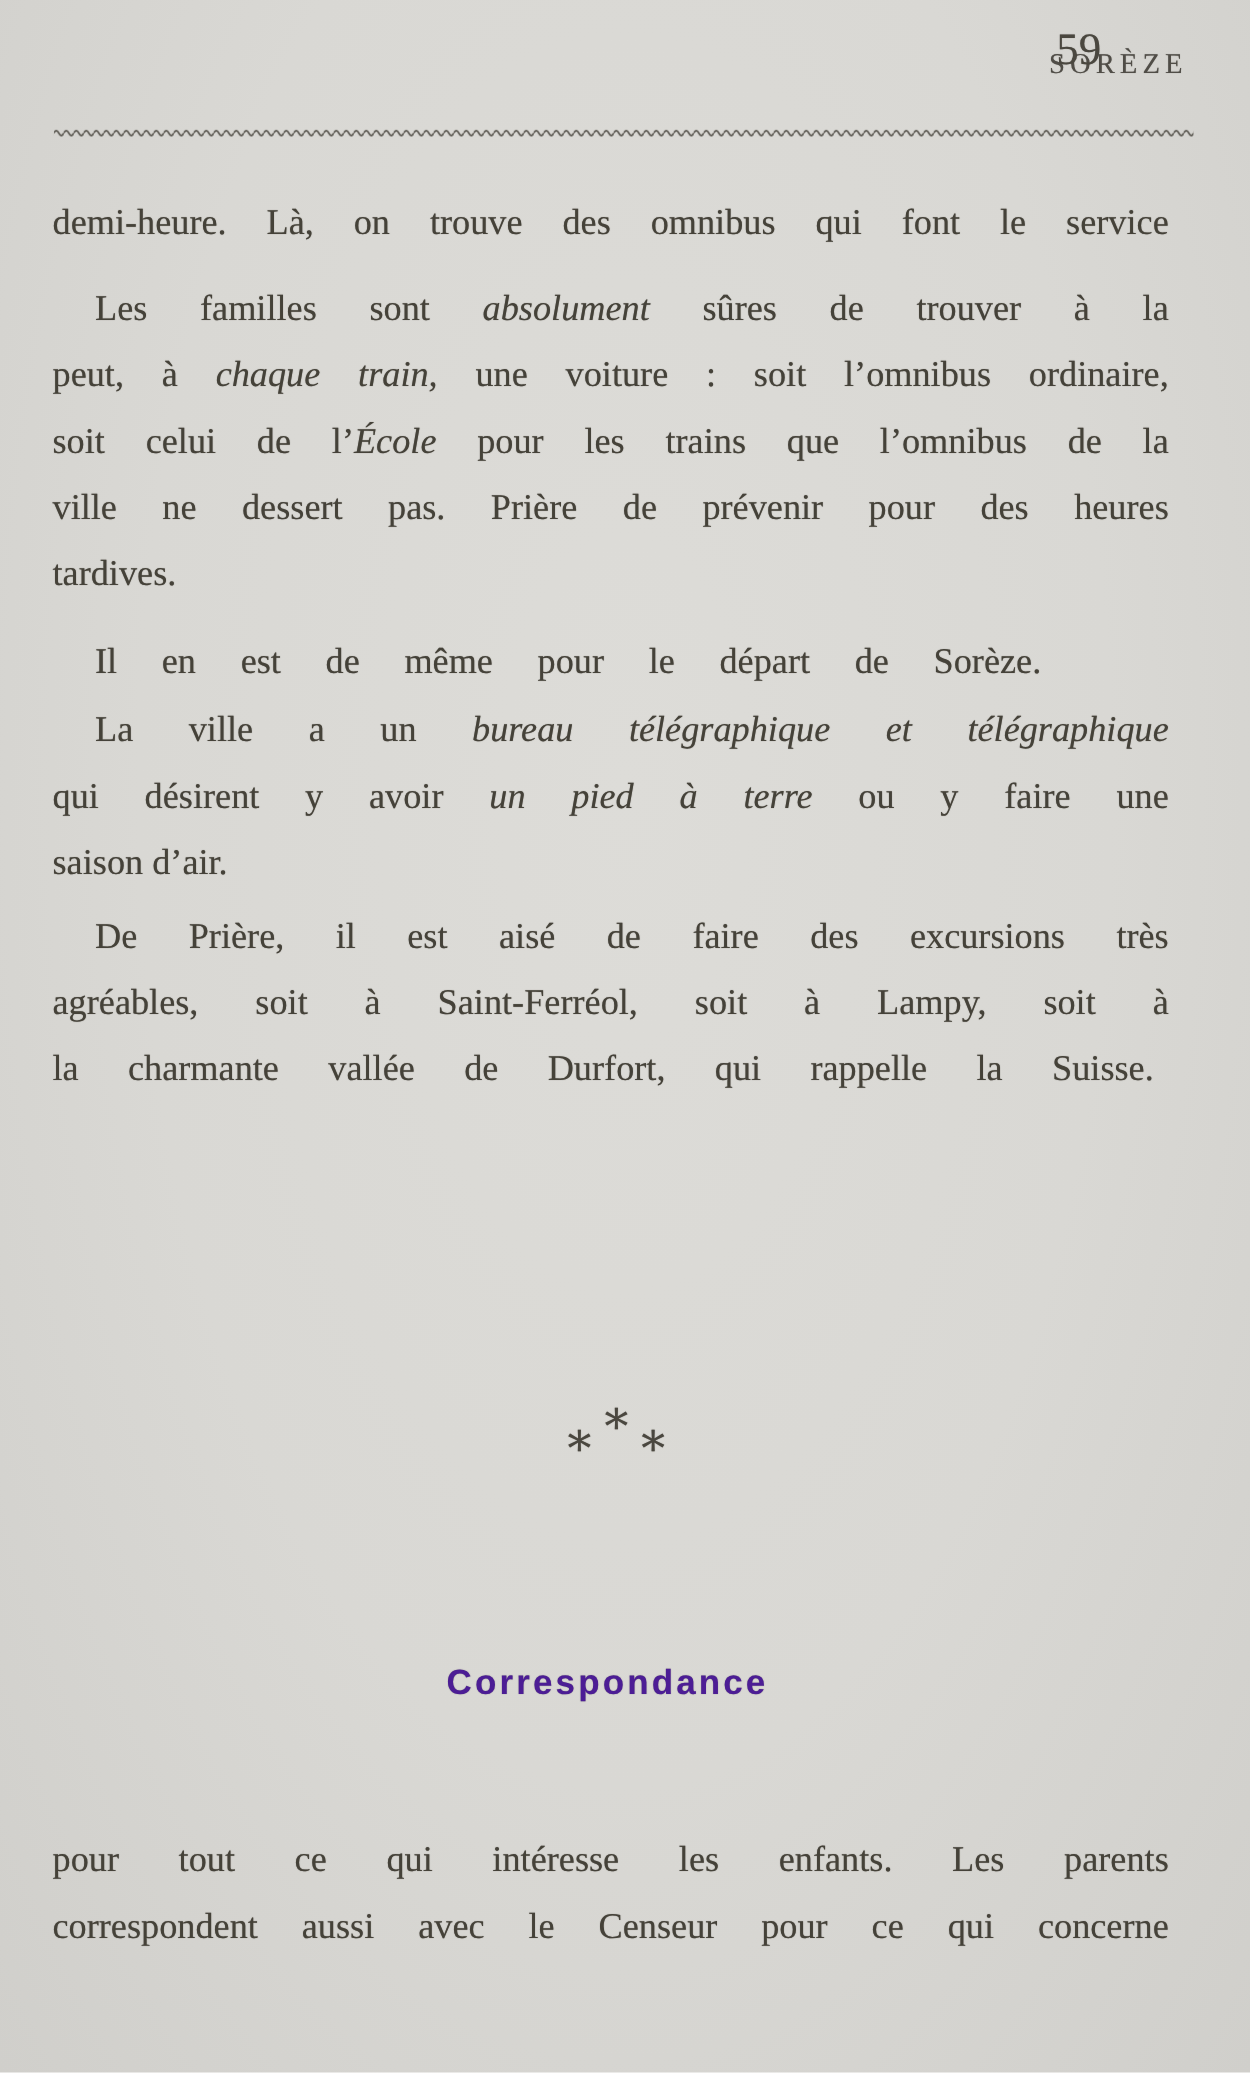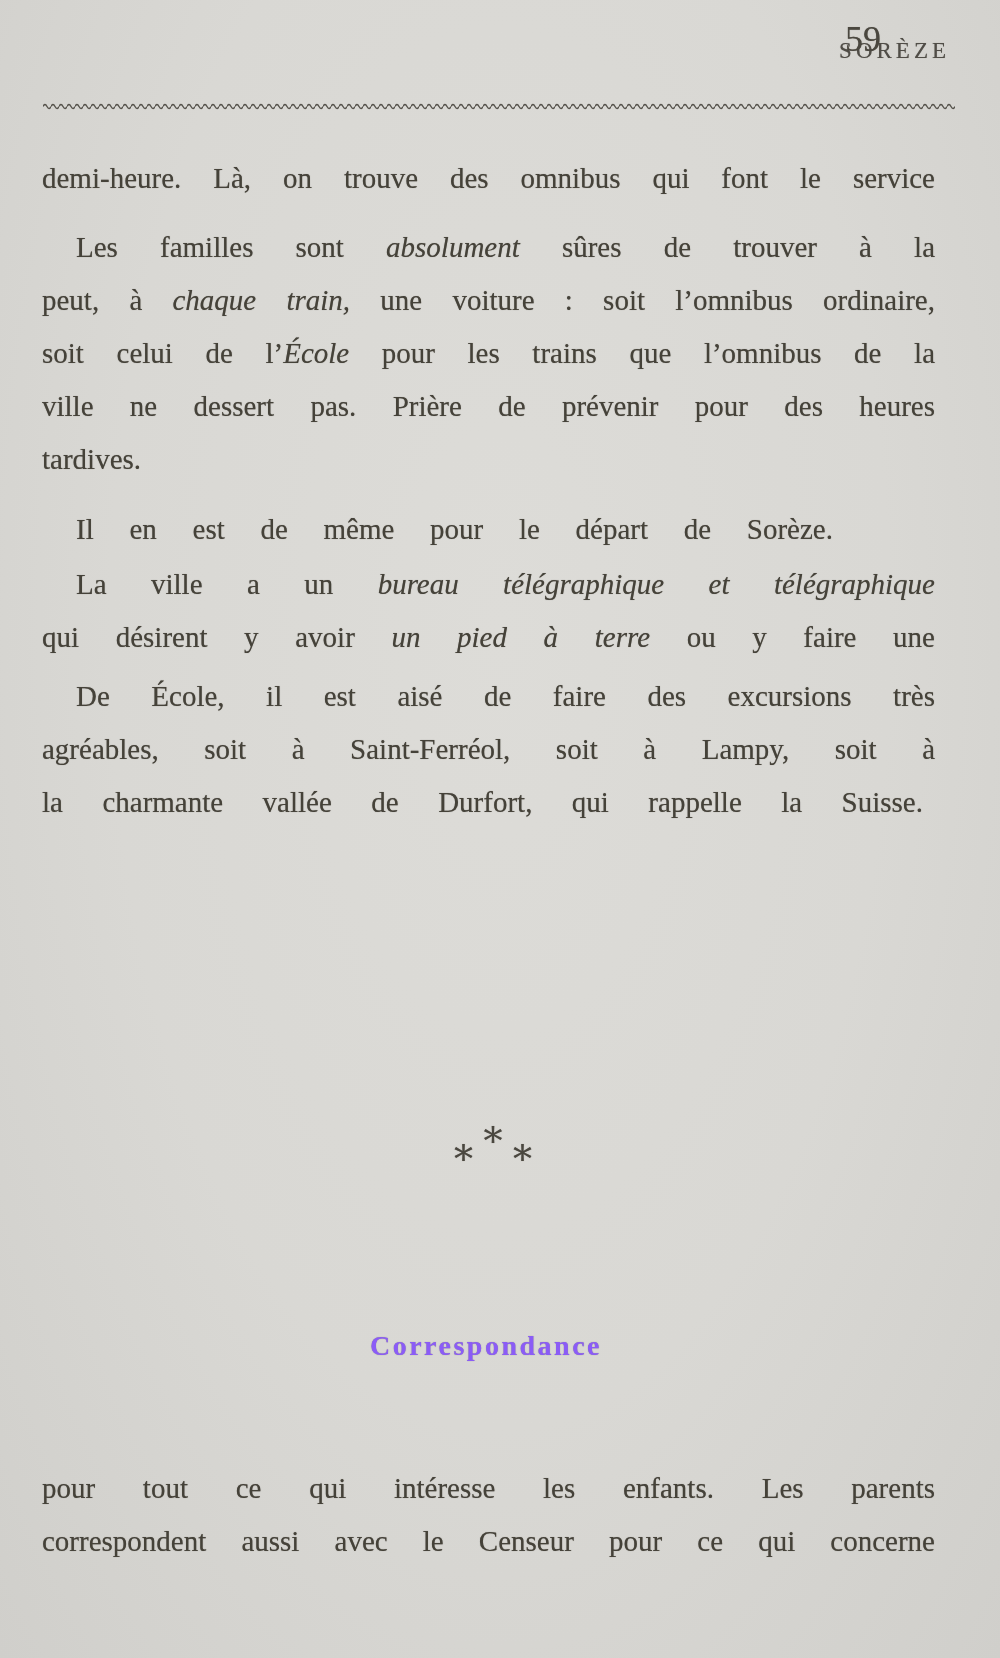--- a/index.html
+++ b/index.html
@@ -60,25 +60,25 @@
     text-shadow: 0 0 0.8px rgba(66,62,55,.6);
   }
   .asterism .star-top { left: 50%; transform: translateX(-50%); top: 0; }
   .asterism .star-left { left: 3px; top: 18px; }
   .asterism .star-right { right: 3px; top: 18px; }
 
   
   .section-heading {
     position: absolute; top: 1330px; left: 0; width: 972px;
     text-align: center;
-    font-family: Liberation Serif, serif;
+    font-family: Liberation Sans, sans-serif;
     font-weight: 700;
     font-size: 28px;
     letter-spacing: 2.5px;
-    color: #8b5cf6;
+    color: #4c1d95;
     text-shadow: 0 0 0.9px rgba(66,62,55,.5);
   }
 </style>
 </head>
 <body>
 
 <div class="page">
 
   <div class="running-head">SORÈZE</div>
   <div class="folio">59</div>
@@ -102,23 +102,24 @@
         <div class="line" style="width: 893px;"><span>soit celui de l’</span><i>École</i><span> pour les trains que l’omnibus de la</span></div>
         <div class="line" style="width: 893px;"><span>ville ne dessert pas. Prière de prévenir pour des heures</span></div>
         <div class="line plain"><span>tardives.</span></div>
       </div>
       <div class="para" style="margin-top: 17px;">
         <div class="line indent" style="width: 791px;"><span>Il en est de même pour le départ de Sorèze.</span></div>
       </div>
       <div class="para" style="margin-top: 2px;">
         <div class="line indent" style="width: 893px;"><span>La ville a un </span><i>bureau télégraphique et télégraphique</i></div>
         <div class="line" style="width: 893px;"><span>qui désirent y avoir </span><i>un pied à terre</i><span> ou y faire une</span></div>
+        <div class="line plain"><span>saison d’air.</span></div>
       </div>
       <div class="para" style="margin-top: 6px;">
-        <div class="line indent" style="width: 893px;"><span>De École, il est aisé de faire des excursions très</span></div>
+        <div class="line indent" style="width: 893px;"><span>De Prière, il est aisé de faire des excursions très</span></div>
         <div class="line" style="width: 893px;"><span>agréables, soit à Saint-Ferréol, soit à Lampy, soit à</span></div>
         <div class="line" style="width: 881px;"><span>la charmante vallée de Durfort, qui rappelle la Suisse.</span></div>
       </div>
     </div>
 
   <div class="asterism">
     <div class="cluster">
       <span class="star-top">*</span>
       <span class="star-left">*</span>
       <span class="star-right">*</span>

